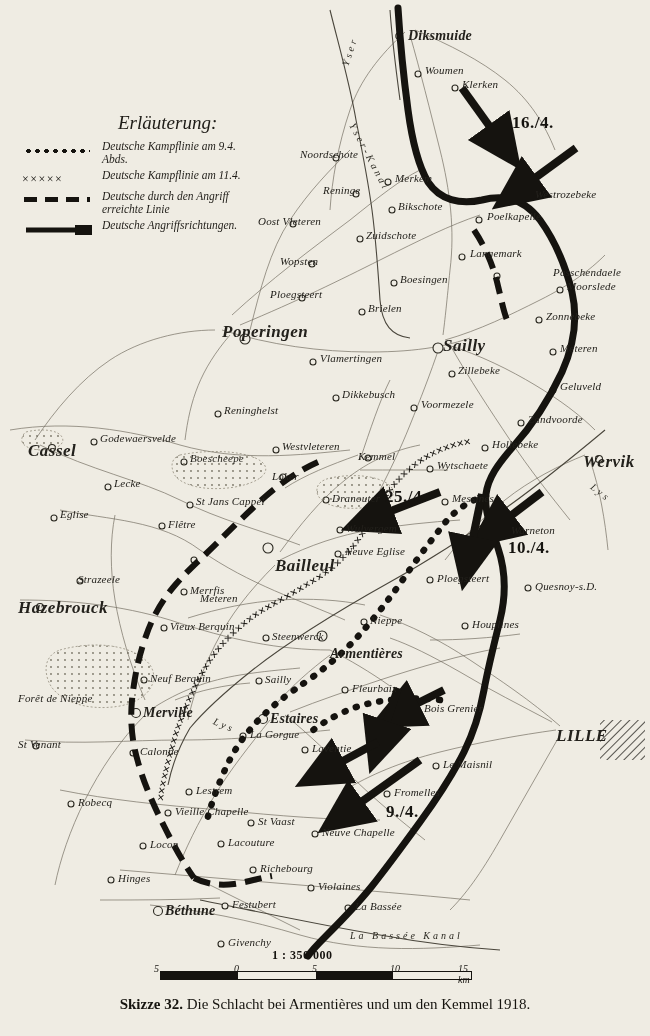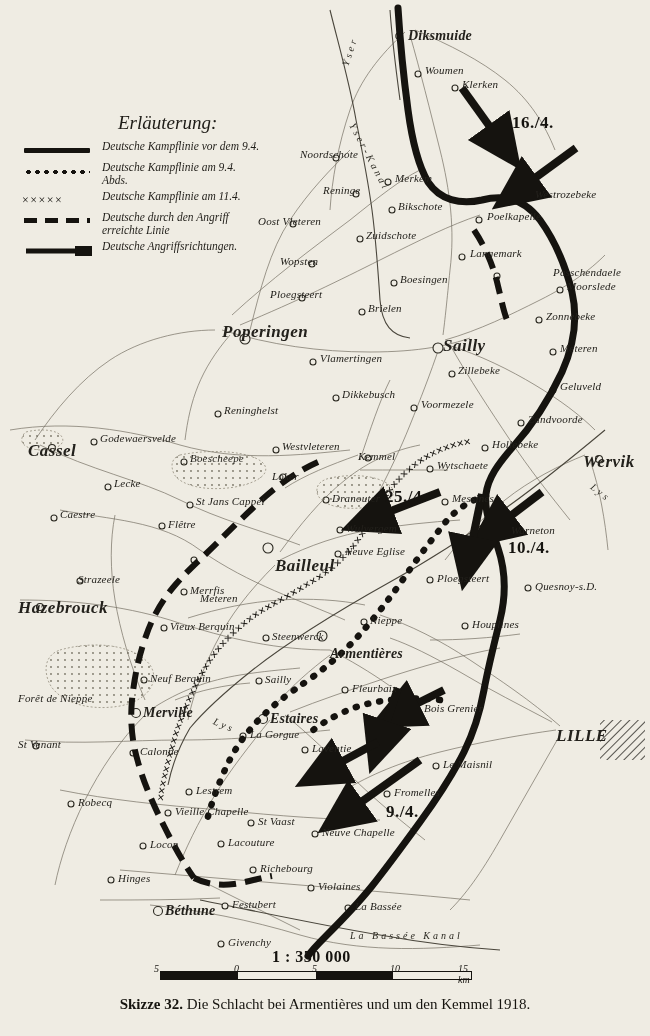--- a/index.html
+++ b/index.html
@@ -104,21 +104,21 @@
   #scalebar .bar{
     position:absolute;left:10px;top:5px;width:310px;height:7px;
     border:1.4px solid #15130f;
     background:linear-gradient(to right,#15130f 0 25%,#efece3 25% 50%,#15130f 50% 75%,#efece3 75% 100%);
   }
   #scalebar .tick-lbl{
     position:absolute;top:-3px;font-size:10px;font-style:italic;color:#15130f;
   }
   #scale-text{
     position:absolute;left:272px;top:948px;
-    font-size:16px;font-weight:700;color:#15130f;letter-spacing:0.5px;
+    font-size:12px;font-weight:700;color:#15130f;letter-spacing:0.5px;
     font-family:"Liberation Serif", serif;
   }
   #caption{
     position:absolute;left:0;top:996px;width:650px;text-align:center;
     font-size:15px;color:#16140f;
     font-family:"Liberation Serif", serif;
   }
   #caption .fig{font-weight:700;}
 </style>
 </head>
@@ -340,26 +340,20 @@
       <path d="M398,688 L382,736"></path>
       <path d="M378,742 L330,768"></path>
     </g>
 
     <g stroke="#15130f" stroke-width="1" opacity="0.5"></g>
   </svg>
 
   <div id="legend">
     <div class="legend-title">Erläuterung:</div>
 
-    <div class="legend-row">
-      <div class="legend-sym">
-          <span class="sym-solid"></span>
-        </div>
-      <div class="legend-txt">Deutsche Kampflinie vor dem 9.4.</div>
-    </div>
 
     <div class="legend-row">
       <div class="legend-sym">
           <span class="sym-dots"></span>
         </div>
       <div class="legend-txt">Deutsche Kampflinie am 9.4. Abds.</div>
     </div>
 
     <div class="legend-row">
       <div class="legend-sym">
@@ -426,21 +420,21 @@
       <div class="place-label" style="left: 492px; top: 438px;">Hollebeke</div>
       <div class="place-label big" style="left: 583px; top: 452px;">Wervik</div>
       <div class="place-label" style="left: 190px; top: 452px;">Boescheepe</div>
       <div class="place-label" style="left: 358px; top: 450px;">Kemmel</div>
       <div class="place-label" style="left: 437px; top: 459px;">Wytschaete</div>
       <div class="place-label" style="left: 114px; top: 477px;">Lecke</div>
       <div class="place-label" style="left: 272px; top: 470px;">Loker</div>
       <div class="place-label" style="left: 196px; top: 495px;">St Jans Cappel</div>
       <div class="place-label" style="left: 332px; top: 492px;">Dranouter</div>
       <div class="place-label" style="left: 452px; top: 492px;">Messines</div>
-      <div class="place-label" style="left: 60px; top: 508px;">Caestre</div>
+      <div class="place-label" style="left: 60px; top: 508px;">Eglise</div>
       <div class="place-label" style="left: 168px; top: 518px;">Flêtre</div>
       <div class="place-label" style="left: 346px; top: 522px;">Wulvergem</div>
       <div class="place-label" style="left: 511px; top: 524px;">Warneton</div>
       <div class="place-label" style="left: 200px; top: 552px; margin-top: 40px;">Meteren</div>
       <div class="place-label big" style="left: 275px; top: 556px;">Bailleul</div>
       <div class="place-label" style="left: 345px; top: 545px;">Neuve Eglise</div>
       <div class="place-label" style="left: 78px; top: 573px;">Strazeele</div>
       <div class="place-label" style="left: 190px; top: 584px;">Merrfis</div>
       <div class="place-label" style="left: 437px; top: 572px;">Ploegsteert</div>
       <div class="place-label" style="left: 535px; top: 580px;">Quesnoy-s.D.</div>

